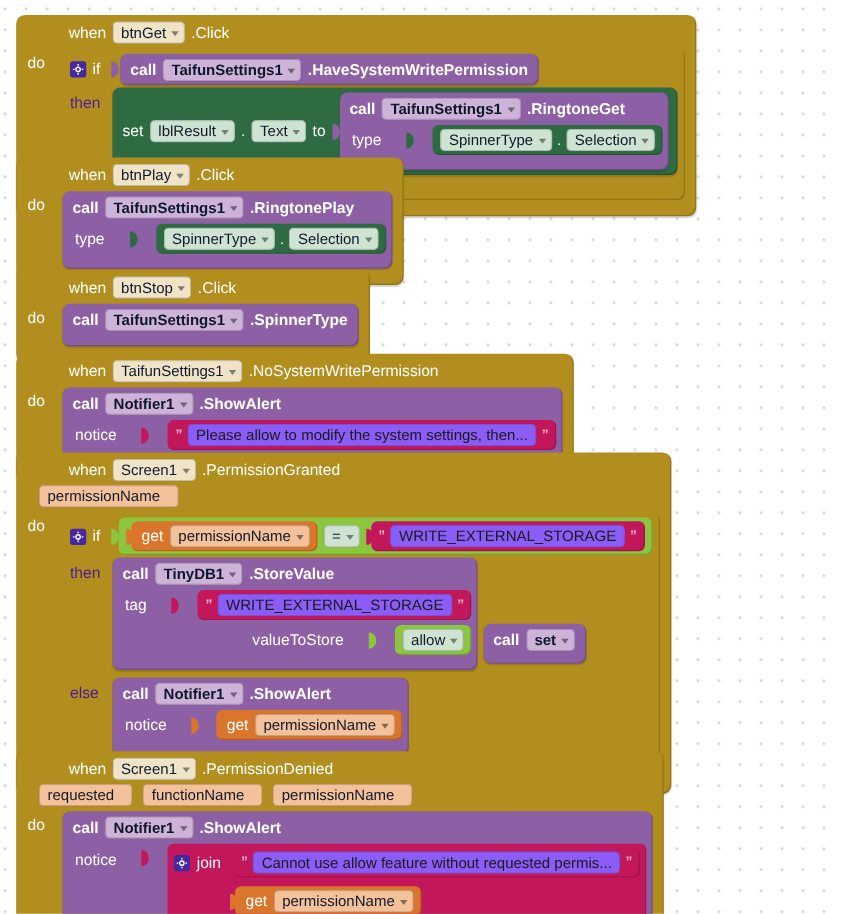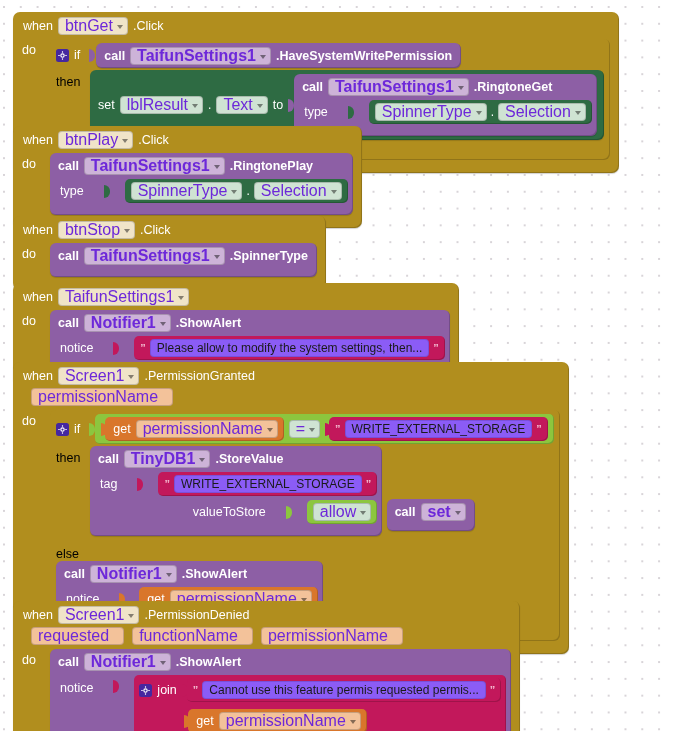--- a/index.html
+++ b/index.html
@@ -24,41 +24,41 @@
   .event{
     background:#B18E1E;
     border-radius:7px;
     box-shadow:inset -1px -1px 0 rgba(0,0,0,.18), 0 1px 1px rgba(0,0,0,.18);
     position:relative;
     display:inline-block;
   }
   .event-hdr{
     display:flex;align-items:center;gap:5px;
     padding:5px 7px 3px 10px;
-    color:#ffffff;font-size:12.5px;white-space:nowrap;
+    color:#ffffff;font-size:12.5px;white-space:nowrap;margin-left:32px;
   }
   .param-row{
     display:flex;gap:8px;padding:0 9px 3px 18px;
   }
   .body-row{
     display:flex;align-items:flex-start;gap:6px;
     padding:1px 9px 0 9px;
   }
   .lbl{color:#ffffff;font-size:12.5px;white-space:nowrap;line-height:17px;}
   .lbl-w{color:#ffffff;font-size:12.5px;white-space:nowrap;}
   .do-label{color:#fff;font-size:12.5px;padding-top:4px;width:22px;flex:none;}
-  .then-label,.else-label{color:#000000;font-size:12.5px;padding-top:5px;width:34px;flex:none;text-align:left;}
+  .then-label,.else-label{color:#4c1d95;font-size:12.5px;padding-top:5px;width:34px;flex:none;text-align:left;}
   .evt-foot{height:13px;}
 
   
   .fld{
     background:#f0e4c8;
     border:1px solid rgba(0,0,0,.18);
     border-radius:4px;
-    color:#6d28d9;font-size:16px;
+    color:#0f172a;font-size:12px;
     padding:1px 14px 1px 6px;
     position:relative;white-space:nowrap;display:inline-block;line-height:14px;
   }
   .fld::after{
     content:"";position:absolute;right:4px;top:50%;margin-top:-1.5px;
     border-left:3.5px solid transparent;border-right:3.5px solid transparent;
     border-top:4px solid rgba(0,0,0,.45);
   }
   .fld.purple{background:#cdb3d8;}
   .fld.green{background:#cfe3d3;}
@@ -272,20 +272,21 @@
       </div>
       <div class="evt-foot"></div>
     </div>
   </div>
 
   <div class="blk-stack" style="left:13px;top:283px;">
     <div class="event">
       <div class="event-hdr">
         <span class="lbl-w">when</span>
         <span class="fld">TaifunSettings1</span>
+        <span class="lbl-w">.NoSystemWritePermission</span>
       </div>
       <div class="body-row">
         <span class="do-label">do</span>
         <div class="call">
           <div class="call-hdr">
             <span class="lbl">call</span>
             <span class="fld purple">Notifier1</span>
             <span class="lbl">.ShowAlert</span>
           </div>
           <div class="arg-row">
@@ -381,21 +382,21 @@
               <div class="call" style="margin-top:-2px;">
                 <div class="call-hdr">
                   <span class="lbl">call</span>
                   <span class="fld purple">set</span>
                 </div>
                 <div class="call-foot" style="height:7px;"></div>
               </div>
             </div>
           </div>
 
-          <div style="display:flex;align-items:flex-start;padding:4px 6px 2px 6px;flex-direction:column;">
+          <div style="display:flex;align-items:flex-start;padding:4px 6px 2px 6px;">
             <span class="else-label">else</span>
             <div>
               <div class="call">
                 <div class="call-hdr">
                   <span class="lbl">call</span>
                   <span class="fld purple">Notifier1</span>
                   <span class="lbl">.ShowAlert</span>
                 </div>
                 <div class="arg-row">
                   <span class="lbl">notice</span>
@@ -450,21 +451,21 @@
                         <line x1="8" y1="13" x2="8" y2="15.5"></line>
                         <line x1="0.5" y1="8" x2="3" y2="8"></line>
                         <line x1="13" y1="8" x2="15.5" y2="8"></line>
                       </g>
                     </svg>
                 </span>
                 <span class="lbl">join</span>
                 <span class="plug" style="background:#C2185B;"></span>
                 <div class="text-blk" style="margin-left:-6px;">
                   <span class="quote">”</span>
-                  <span class="str">Cannot use this feature permis requested permis...</span>
+                  <span class="str">Cannot use allow feature without requested permis...</span>
                   <span class="quote">”</span>
                 </div>
               </div>
               <div class="row-inline" style="margin-top:3px;margin-left:45px;">
                 <span class="plug" style="background:#D9762B;"></span>
                 <div class="getter" style="margin-left:-7px;">
                   <span class="lbl">get</span>
                   <span class="fld orange">permissionName</span>
                 </div>
               </div>

